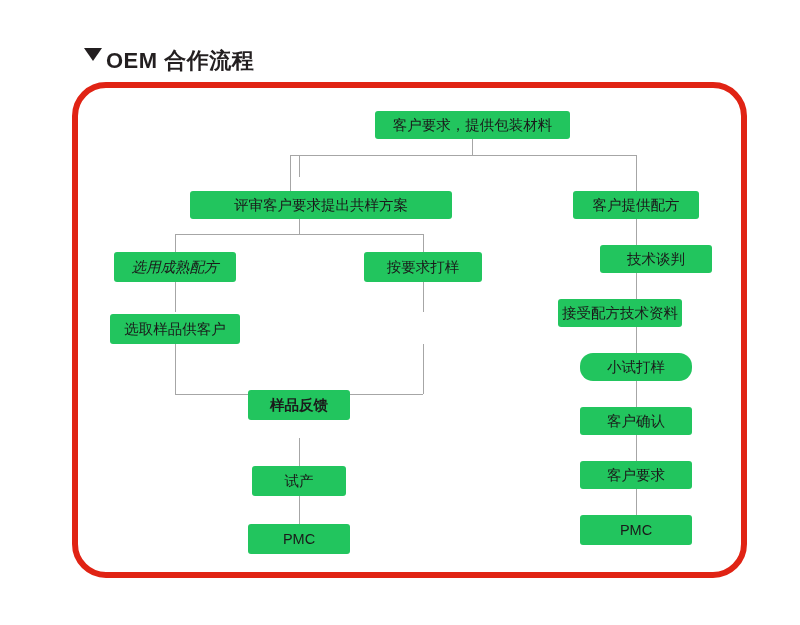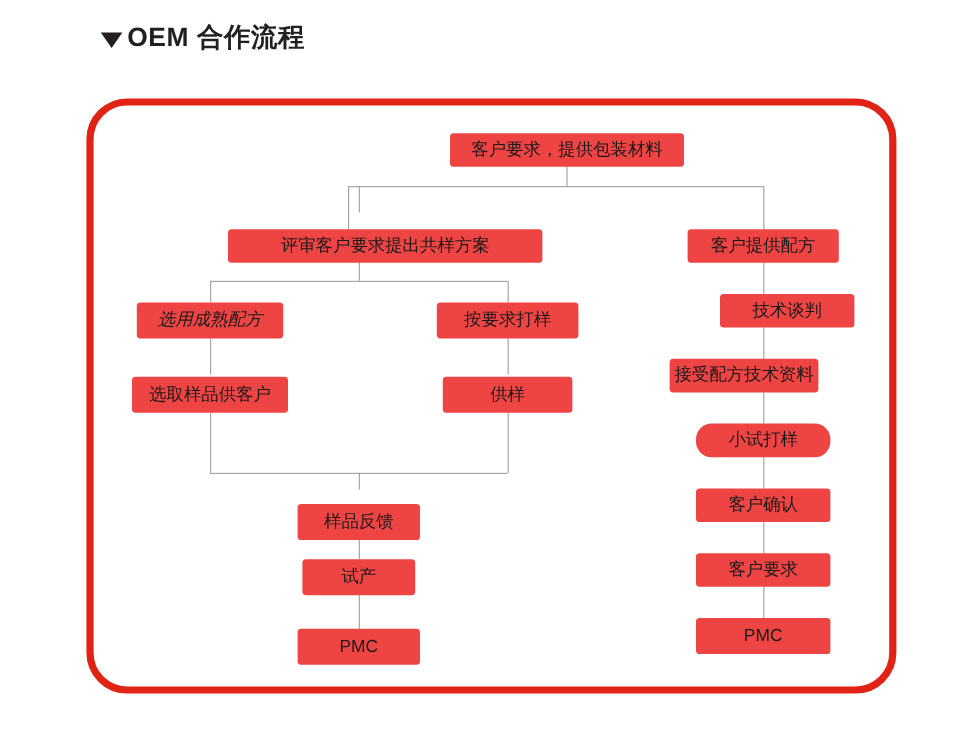--- a/index.html
+++ b/index.html
@@ -16,23 +16,22 @@
   .page {
     position: relative;
     width: 800px;
     height: 625px;
     background: #ffffff;
   }
   
   .title-row {
     position: absolute;
     left: 84px;
-    top: 16px;
+    top: 46px;
     display: flex;
-    align-items: center;
     gap: 2px;
   }
   .title-marker {
     width: 0;
     height: 0;
     border-left: 9px solid transparent;
     border-right: 9px solid transparent;
     border-top: 13px solid #231f20;
     margin-right: 2px;
     position: relative;
@@ -61,21 +60,21 @@
   .flow {
     position: absolute;
     left: 72px;
     top: 82px;
     width: 675px;
     height: 496px;
   }
   .node {
     position: absolute;
     box-sizing: border-box;
-    background: #ef4444;
+    background: #22c55e;
     color: #1a1a1a;
     font-size: 14.5px;
     display: flex;
     align-items: center;
     justify-content: center;
     border-radius: 3px;
     text-align: center;
     white-space: nowrap;
     line-height: 1;
     z-index: 2;
@@ -147,27 +146,26 @@
     <div class="node" style="left:501px; top:109px; width:126px; height:28px;">客户提供配方</div>
 
     <div class="node" style="left:42px; top:170px; width:122px; height:30px;font-style:italic;">选用成熟配方</div>
 
     <div class="node" style="left:292px; top:170px; width:118px; height:30px;">按要求打样</div>
 
     <div class="node" style="left:508px; top:163px; width:112px; height:28px;margin-left:20px;">技术谈判</div>
 
     <div class="node" style="left:38px; top:232px; width:130px; height:30px;">选取样品供客户</div>
 
-    <div class="node" style="left:297px; top:232px; width:108px; height:30px;">供样</div>
 
     <div class="node" style="left:486px; top:217px; width:124px; height:28px;">接受配方技术资料</div>
 
     <div class="node" style="left:508px; top:271px; width:112px; height:28px;border-radius:13px;">小试打样</div>
 
-    <div class="node" style="left:176px; top:338px; width:102px; height:30px;">样品反馈</div>
+    <div class="node" style="left:176px; top:308px; width:102px; height:30px;font-weight:bold;">样品反馈</div>
 
     <div class="node" style="left:508px; top:325px; width:112px; height:28px;">客户确认</div>
 
     <div class="node" style="left:180px; top:384px; width:94px; height:30px;">试产</div>
 
     <div class="node" style="left:508px; top:379px; width:112px; height:28px;">客户要求</div>
 
     <div class="node" style="left:176px; top:442px; width:102px; height:30px;">PMC</div>
 
     <div class="node" style="left:508px; top:433px; width:112px; height:30px;">PMC</div>

